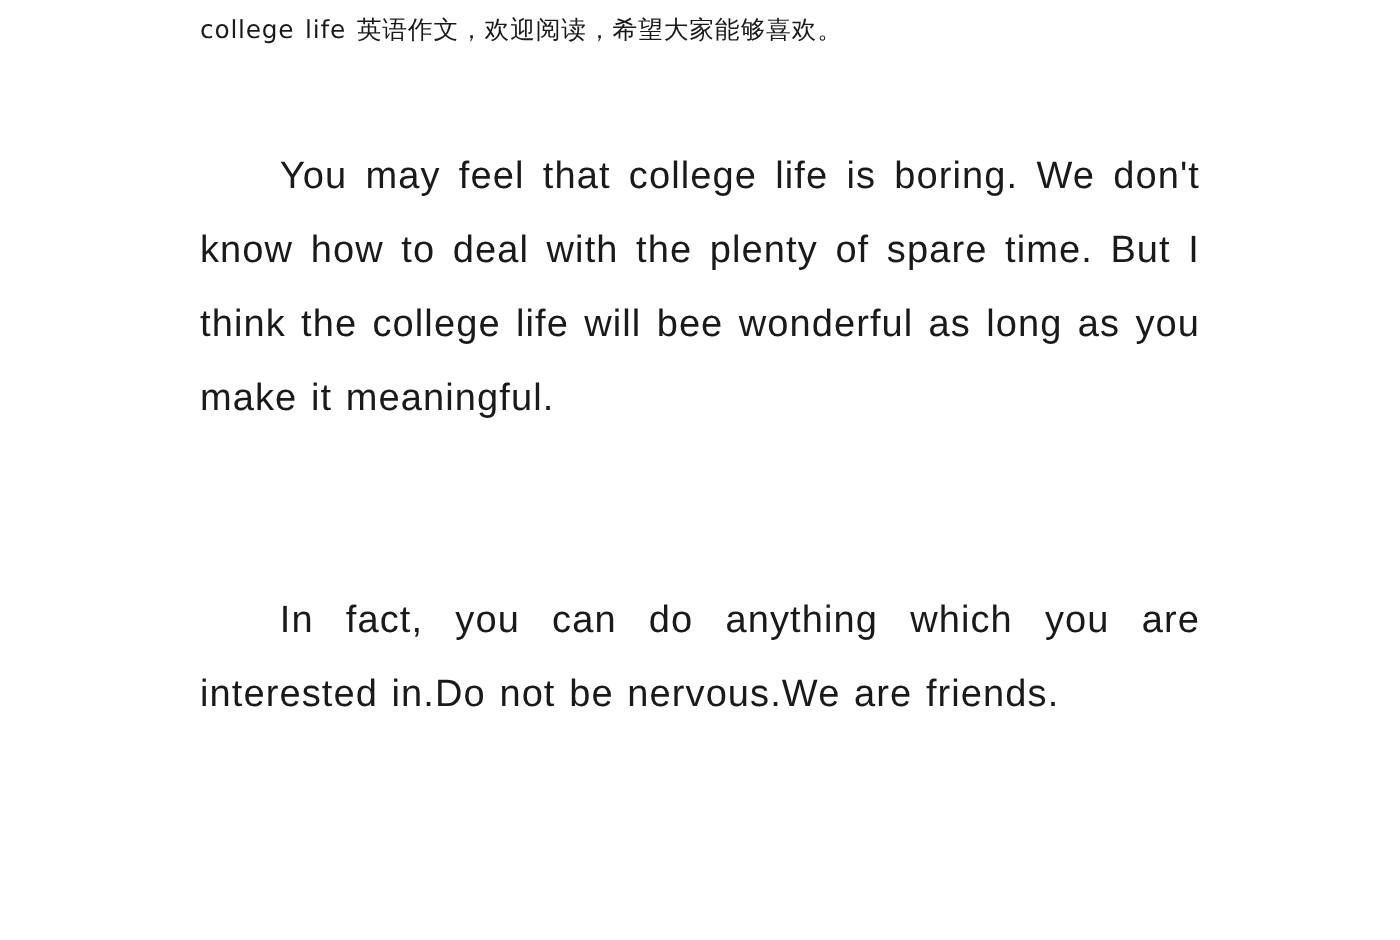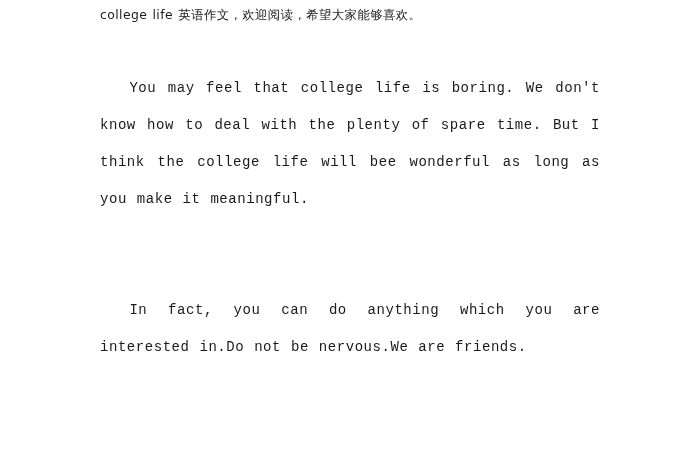--- a/index.html
+++ b/index.html
@@ -21,22 +21,22 @@
     box-sizing: border-box;
     padding: 0 100px 0 100px;
   }
   .doc-body {
     position: relative;
     top: -4px;
   }
   .para {
     margin: 0 0 0 0;
     color: #1a1a1a;
-    font-family: Liberation Mono, monospace;
-    font-size: 14px;
+    font-family: Liberation Sans, sans-serif;
+    font-size: 19px;
     line-height: 37px;
     letter-spacing: 0.55px;
     text-align: justify;
     text-justify: inter-word;
     white-space: pre-wrap;
     word-spacing: 1px;
   }
   .para.first-partial {
     margin-top: 0;
   }

